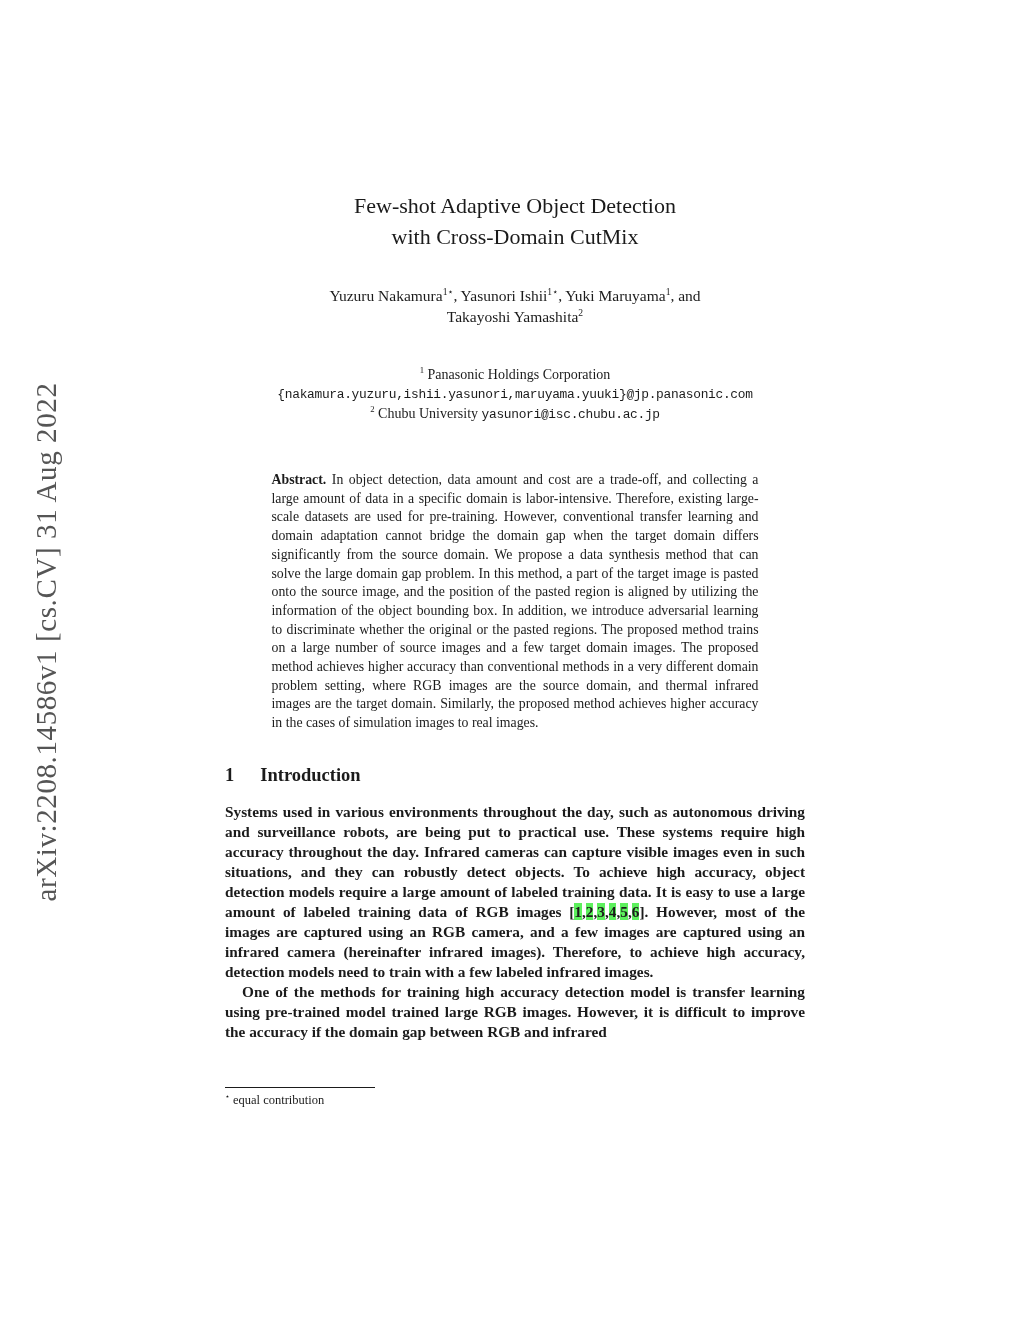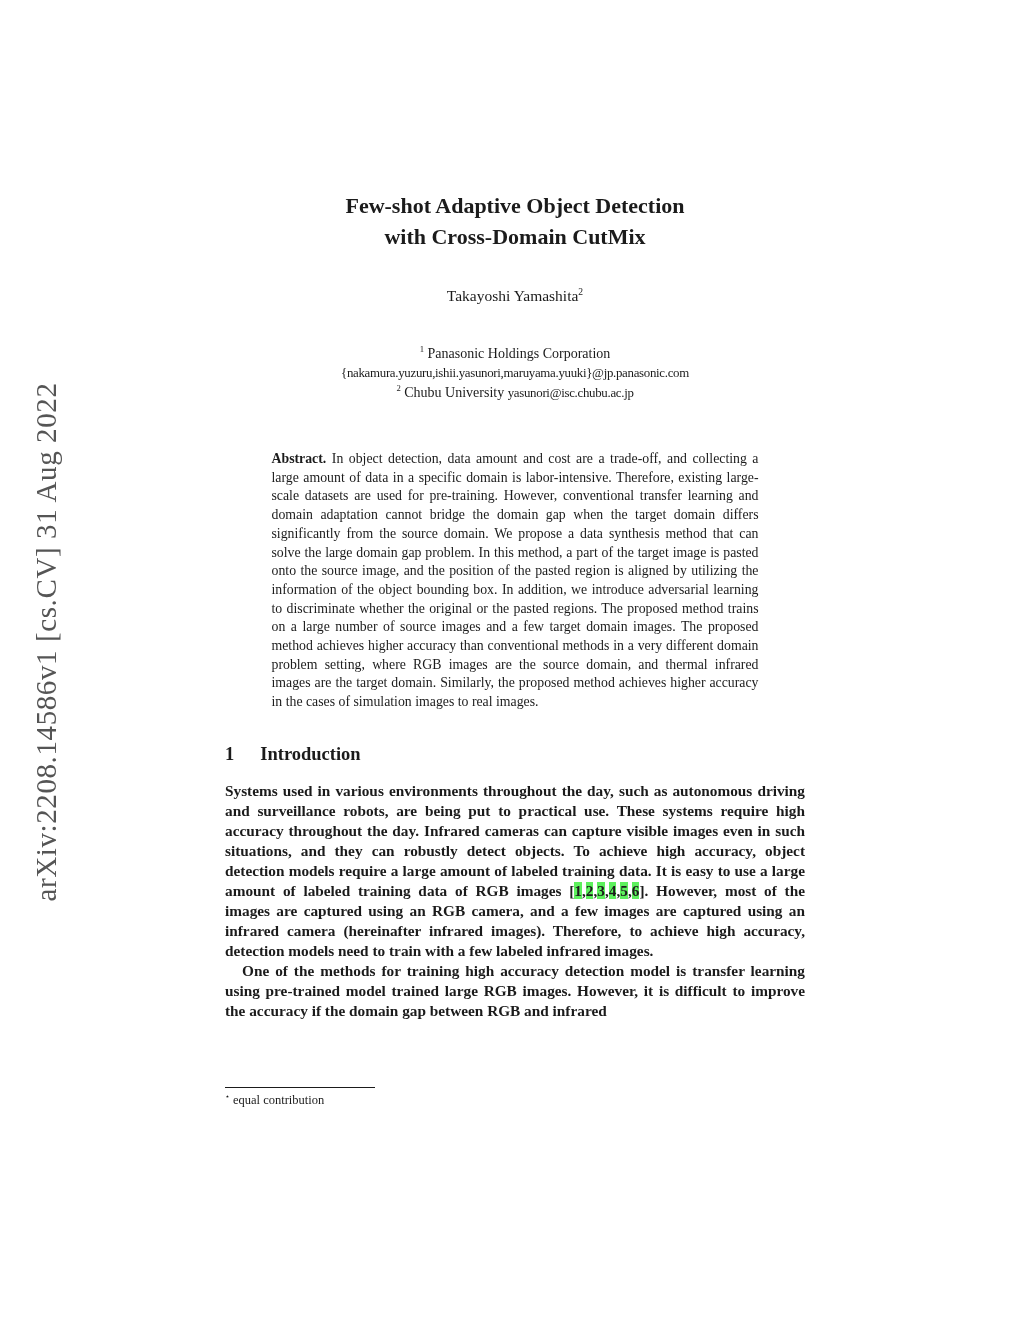--- a/index.html
+++ b/index.html
@@ -15,33 +15,33 @@
     transform:translate(-50%,-50%) rotate(-90deg);
     white-space:nowrap;
     font-size:29px; letter-spacing:0.6px;
     color:#555555;
   }
   .content {
     position:absolute; left:225px; top:0; width:580px;
   }
   .paper-title {
     margin-top:190px;
-    text-align:center; font-weight:bold;
+    text-align:center; font-weight:normal;
     font-size:22px; line-height:31px;
   }
   sup { font-size:0.62em; vertical-align:super; line-height:0; }
   .authors {
     margin-top:33px;
     text-align:center; font-size:15.5px; line-height:21px;
   }
   .affiliations {
     margin-top:38px;
     text-align:center; font-size:14px; line-height:19px;
   }
-  .mono { font-family:Liberation Serif, serif; font-size:0.92em; font-weight:bold; letter-spacing:-0.3px; }
+  .mono { font-family:Liberation Mono, monospace; font-size:0.92em; font-weight:bold; letter-spacing:-0.3px; }
   .affiliations .mono { font-weight:normal; }
   .abstract {
     margin:47px auto 0 auto; width:487px;
     font-size:13.8px; line-height:18.7px;
     text-align:justify;
   }
   .section-heading {
     margin-top:32px;
     font-size:18.5px; font-weight:bold;
   }
@@ -71,20 +71,21 @@
 <div class="watermark">arXiv:2208.14586v1  [cs.CV]  31 Aug 2022</div>
 
 <div class="content">
 
   <h1 class="paper-title">
     <span>Few-shot Adaptive Object Detection</span><br>
     <span>with Cross-Domain CutMix</span>
   </h1>
 
   <div class="authors">
+    <div>Yuzuru Nakamura<sup>1⋆</sup>, Yasunori Ishii<sup>1⋆</sup>, Yuki Maruyama<sup>1</sup>, and</div>
     <div>Takayoshi Yamashita<sup>2</sup></div>
   </div>
 
   <div class="affiliations">
     <div><sup>1</sup> Panasonic Holdings Corporation</div>
     <div><span class="mono">{nakamura.yuzuru,ishii.yasunori,maruyama.yuuki}@jp.panasonic.com</span></div>
     <div><sup>2</sup> Chubu University <span class="mono">yasunori@isc.chubu.ac.jp</span></div>
   </div>
 
   <div class="abstract"><b>Abstract.</b> In object detection, data amount and cost are a trade-off, and collecting a large amount of data in a specific domain is labor-intensive. Therefore, existing large-scale datasets are used for pre-training. However, conventional transfer learning and domain adaptation cannot bridge the domain gap when the target domain differs significantly from the source domain. We propose a data synthesis method that can solve the large domain gap problem. In this method, a part of the target image is pasted onto the source image, and the position of the pasted region is aligned by utilizing the information of the object bounding box. In addition, we introduce adversarial learning to discriminate whether the original or the pasted regions. The proposed method trains on a large number of source images and a few target domain images. The proposed method achieves higher accuracy than conventional methods in a very different domain problem setting, where RGB images are the source domain, and thermal infrared images are the target domain. Similarly, the proposed method achieves higher accuracy in the cases of simulation images to real images.</div>

